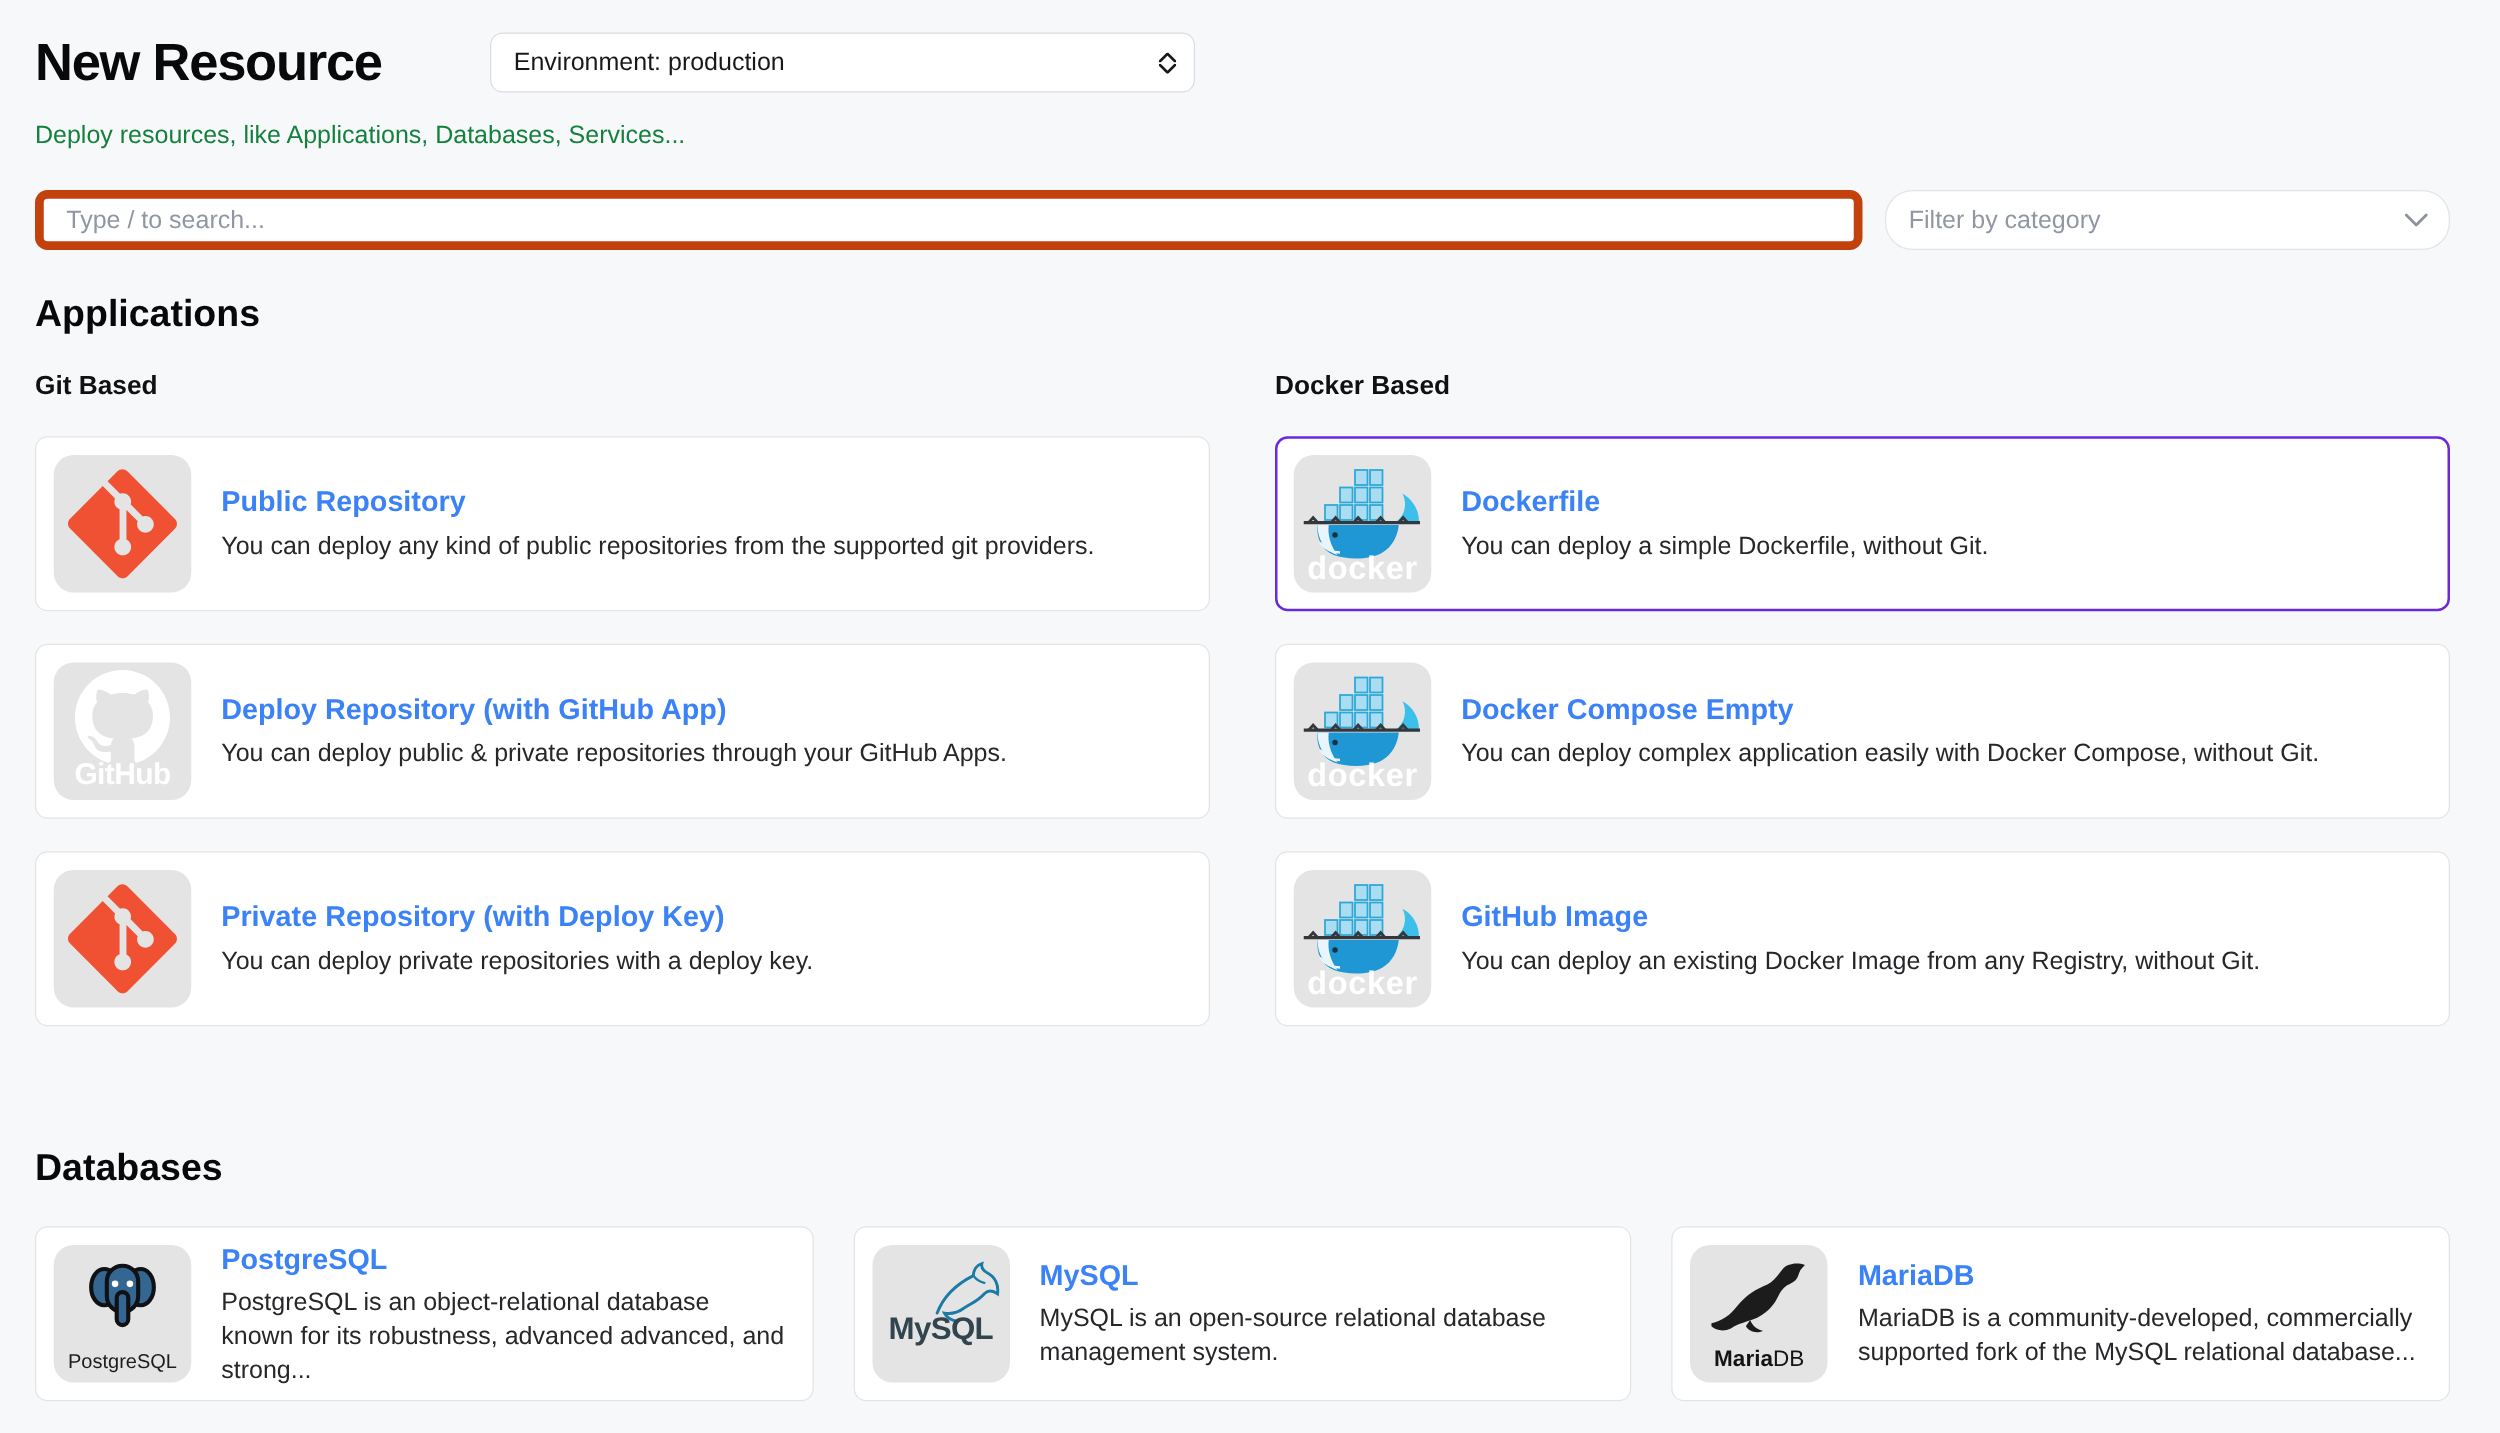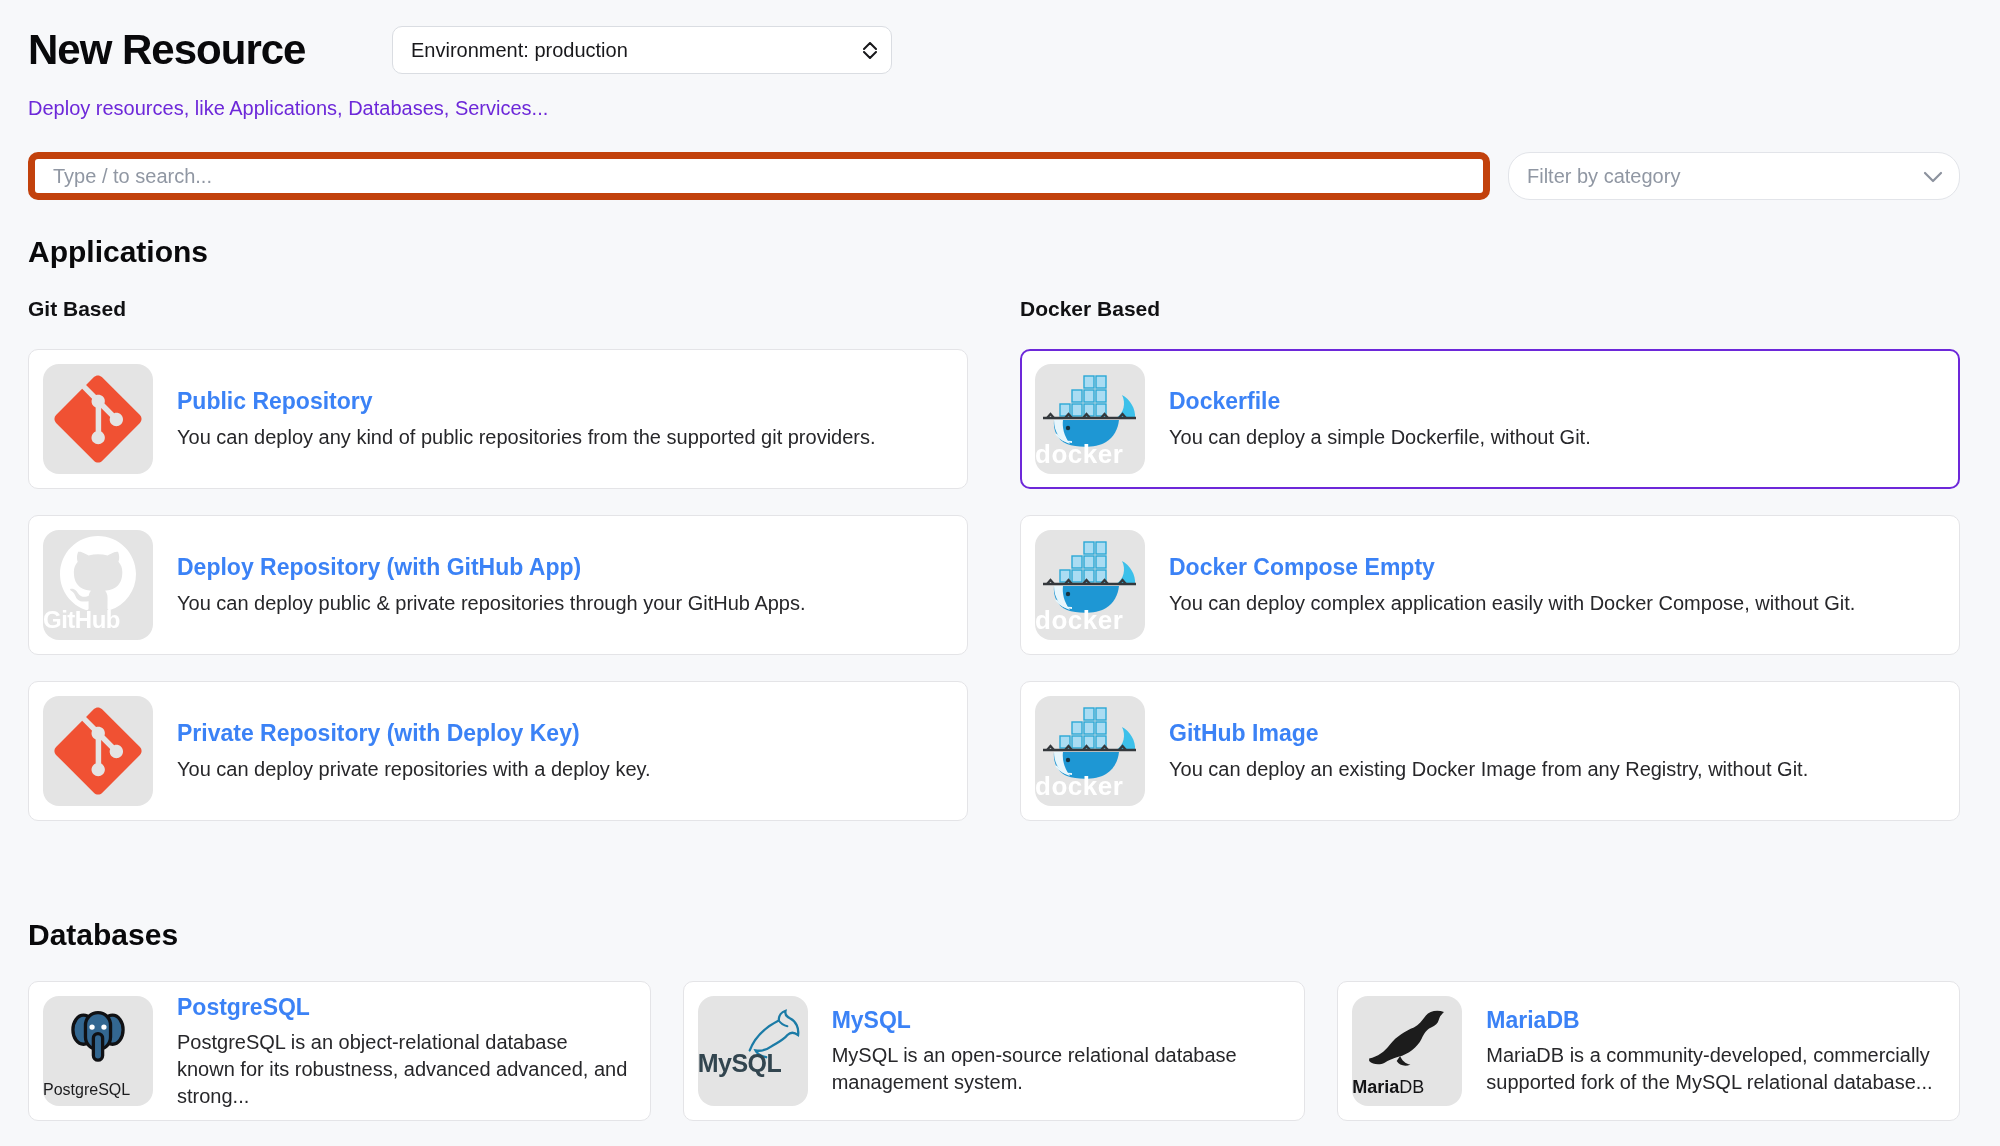--- a/index.html
+++ b/index.html
@@ -13,28 +13,28 @@
   }
   .page { padding:26px 40px 0 28px; }
 
   
   .header-row { display:flex; align-items:center; }
   .page-title {
     width:364px; font-size:42px; font-weight:800; letter-spacing:-1px;
     line-height:48px; margin:0; color:#09090b;
   }
   .env-select {
-    width:500px; height:48px; background:#fff;
+    width:564px; height:48px; background:#fff;
     border:1px solid #dadde2; border-radius:10px;
     display:flex; align-items:center; justify-content:space-between;
     padding:0 14px 0 18px; font-size:20px; color:#18181b; cursor:pointer;
   }
   .stepper { display:flex; flex-direction:column; gap:1px; align-items:center; }
   .stepper svg { display:block; }
-  .subtitle { margin:20px 0 0 0; font-size:20px; line-height:28px; color:#6d28d9; }
+  .subtitle { margin:20px 0 0 0; font-size:20px; line-height:28px; color:#15803d; }
 
   
   .search-row { display:flex; gap:18px; margin-top:30px; }
   .search-input {
     flex:1; height:48px; background:#fff; border:7px solid #c2410c;
     border-radius:10px; padding:0 18px; font-size:20px;
     font-family:"Liberation Sans", sans-serif; color:#18181b; outline:none;
   }
   .search-input::placeholder { color:#9097a3; }
   .filter-select {
@@ -60,21 +60,21 @@
   .card-desc { font-size:20px; font-weight:400; color:#27272a; line-height:27px; margin-top:9px; }
   .card-text { padding-right:6px; }
 
   
   .tile {
     width:110px; height:110px; border-radius:16px; background:#e4e4e4;
     position:relative; flex:none; overflow:hidden;
   }
   .tile svg { position:absolute; }
   .tile-label {
-    position:absolute; left:0; right:0; 
+    position:absolute; left:0; right:0; text-align:center;
     font-weight:700; white-space:nowrap;
   }
   
   .git-art { left:9px; top:9px; }
   
   .octocat-art { left:17px; top:6px; }
   .github-label { bottom:6px; color:#fff; font-size:24px; letter-spacing:-0.5px; }
   
   .docker-art { left:5px; top:8px; }
   .docker-label { bottom:4px; color:#fff; font-size:26px; font-weight:600; letter-spacing:0.5px; }

